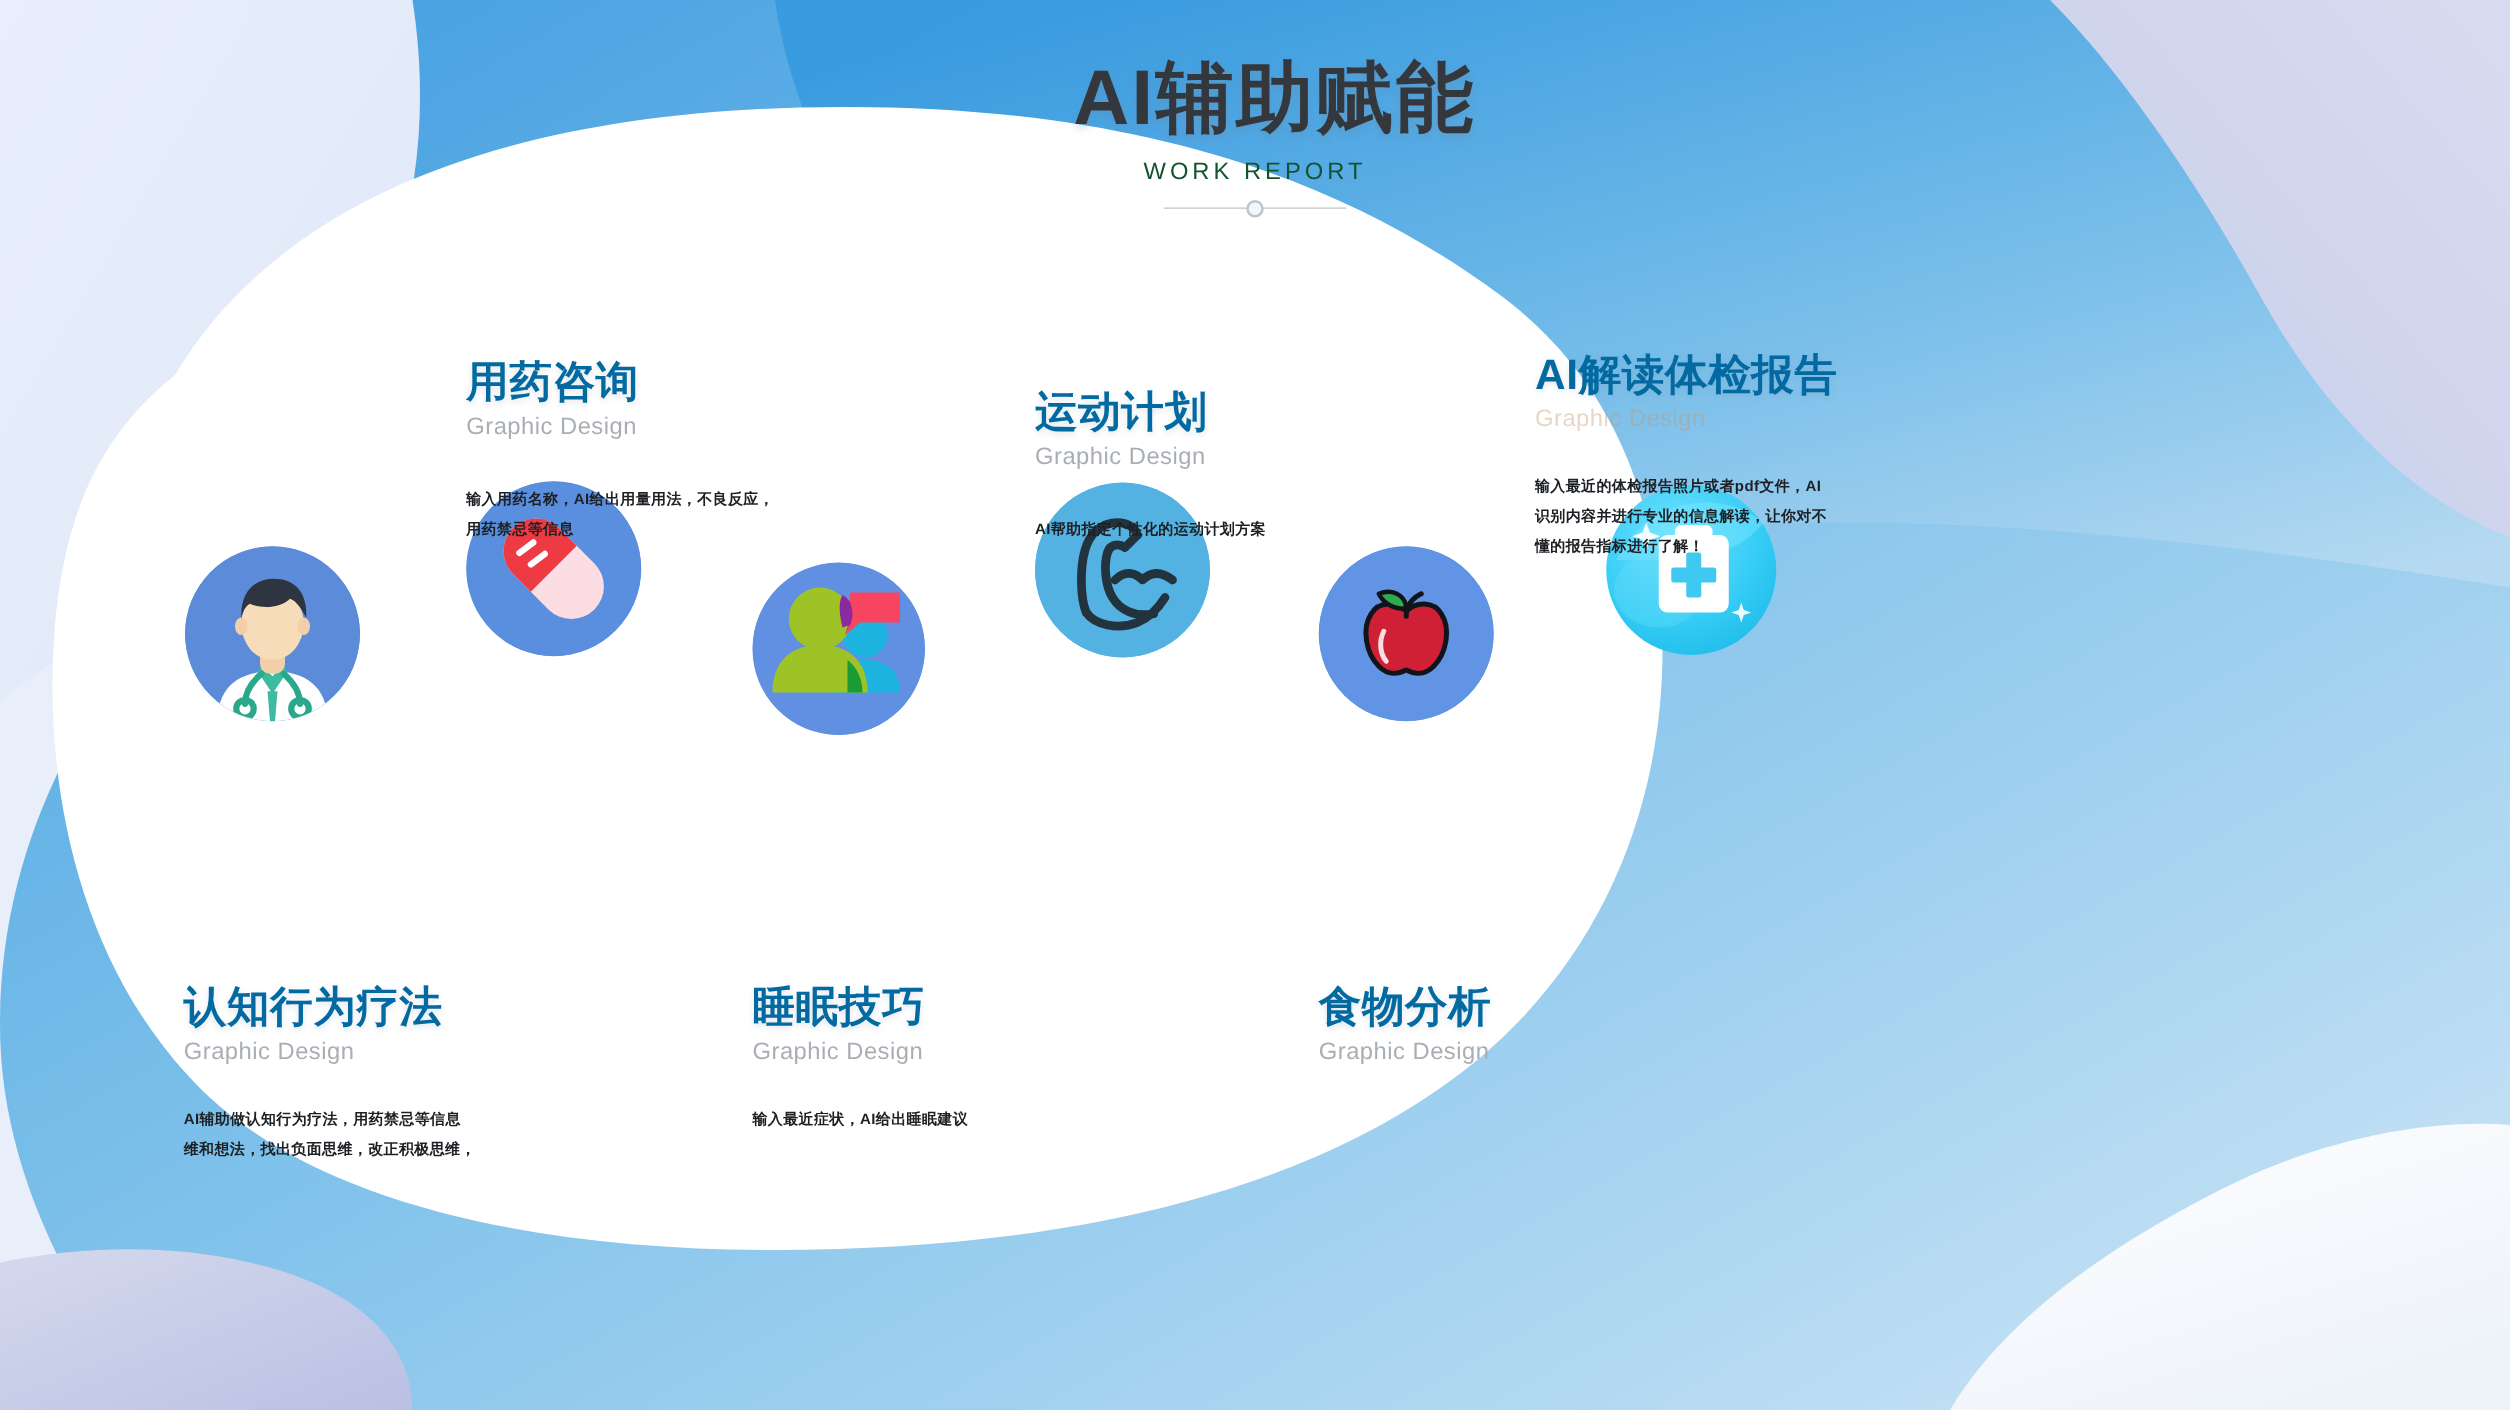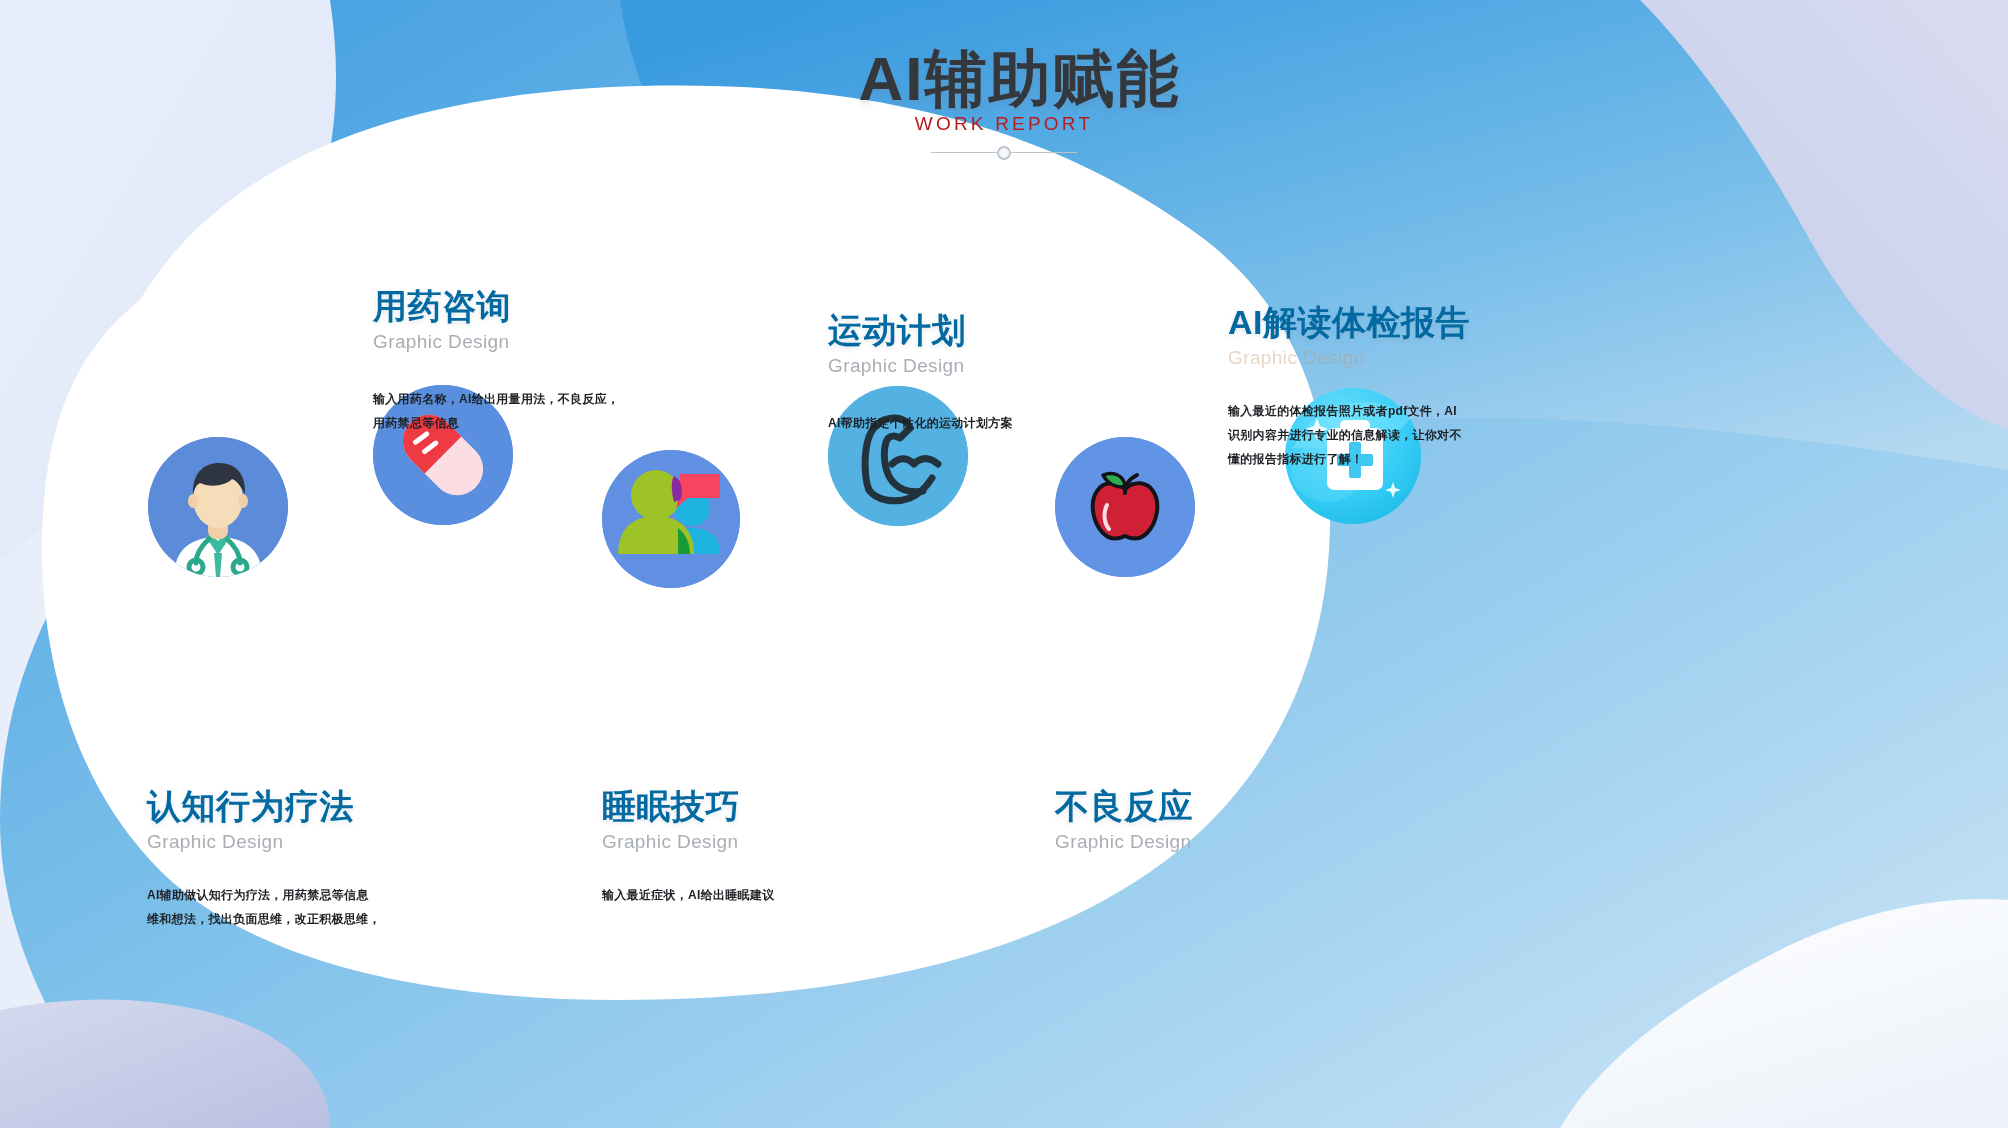--- a/index.html
+++ b/index.html
@@ -33,24 +33,24 @@
     font-size: 62px;
     font-weight: bold;
     color: #34383c;
     letter-spacing: 2px;
     line-height: 1.08;
     margin: 0;
     text-shadow: 0 3px 7px rgba(110,130,160,0.30);
     padding-left: 31px;
   }
   .slide-subtitle {
-    margin-top: 0;
+    margin-top: 14px;
     font-size: 19px;
     letter-spacing: 3.2px;
-    color: #b91c1c;
+    color: #14532d;
     font-weight: normal;
   }
   .divider {
     margin: 11px auto 0 auto;
     width: 146px;
     height: 14px;
     position: relative;
   }
   .divider .rule {
     position: absolute;
@@ -217,21 +217,21 @@
   </div>
 
   <div class="block" id="block-exercise" style="left:828px; top:286px; width:320px;margin-top:24px;">
     <div class="block-title">运动计划</div>
     <div class="block-sub">Graphic Design</div>
     <div class="block-desc">
       <span class="ln">AI帮助指定个性化的运动计划方案</span>
     </div>
   </div>
 
-  <div class="block" id="block-report" style="left:1228px; top:302px; width:330px;">
+  <div class="block" id="block-report" style="left:1228px; top:280px; width:330px;">
     <div class="block-title">AI解读体检报告</div>
     <div class="block-sub faint">Graphic Design</div>
     <div class="block-desc" style="margin-top:28px;">
       <span class="ln">输入最近的体检报告照片或者pdf文件，AI</span>
       <span class="ln">识别内容并进行专业的信息解读，让你对不</span>
       <span class="ln">懂的报告指标进行了解！</span>
     </div>
   </div>
 
   <div class="block" id="block-cbt" style="left:147px; top:786px; width:340px;">
@@ -245,21 +245,21 @@
 
   <div class="block" id="block-sleep" style="left:602px; top:786px; width:320px;">
     <div class="block-title">睡眠技巧</div>
     <div class="block-sub">Graphic Design</div>
     <div class="block-desc" style="margin-top:28px;">
       <span class="ln">输入最近症状，AI给出睡眠建议</span>
     </div>
   </div>
 
   <div class="block" id="block-food" style="left:1055px; top:786px; width:340px;">
-    <div class="block-title">不良反应</div>
+    <div class="block-title">食物分析</div>
     <div class="block-sub">Graphic Design</div>
   </div>
 
   <div class="icon-circle" id="icon-doctor">
     <svg viewBox="0 0 140 140">
       <circle cx="70" cy="70" r="70" fill="#5b8bd9"></circle>
 
       <path d="M 26,140 C 26,112 44,100 70,100 C 96,100 114,112 114,140 Z" fill="#ffffff"></path>
 
       <path d="M 58,100 L 70,118 L 82,100 L 78,96 L 70,104 L 62,96 Z" fill="#3dbba0"></path>

